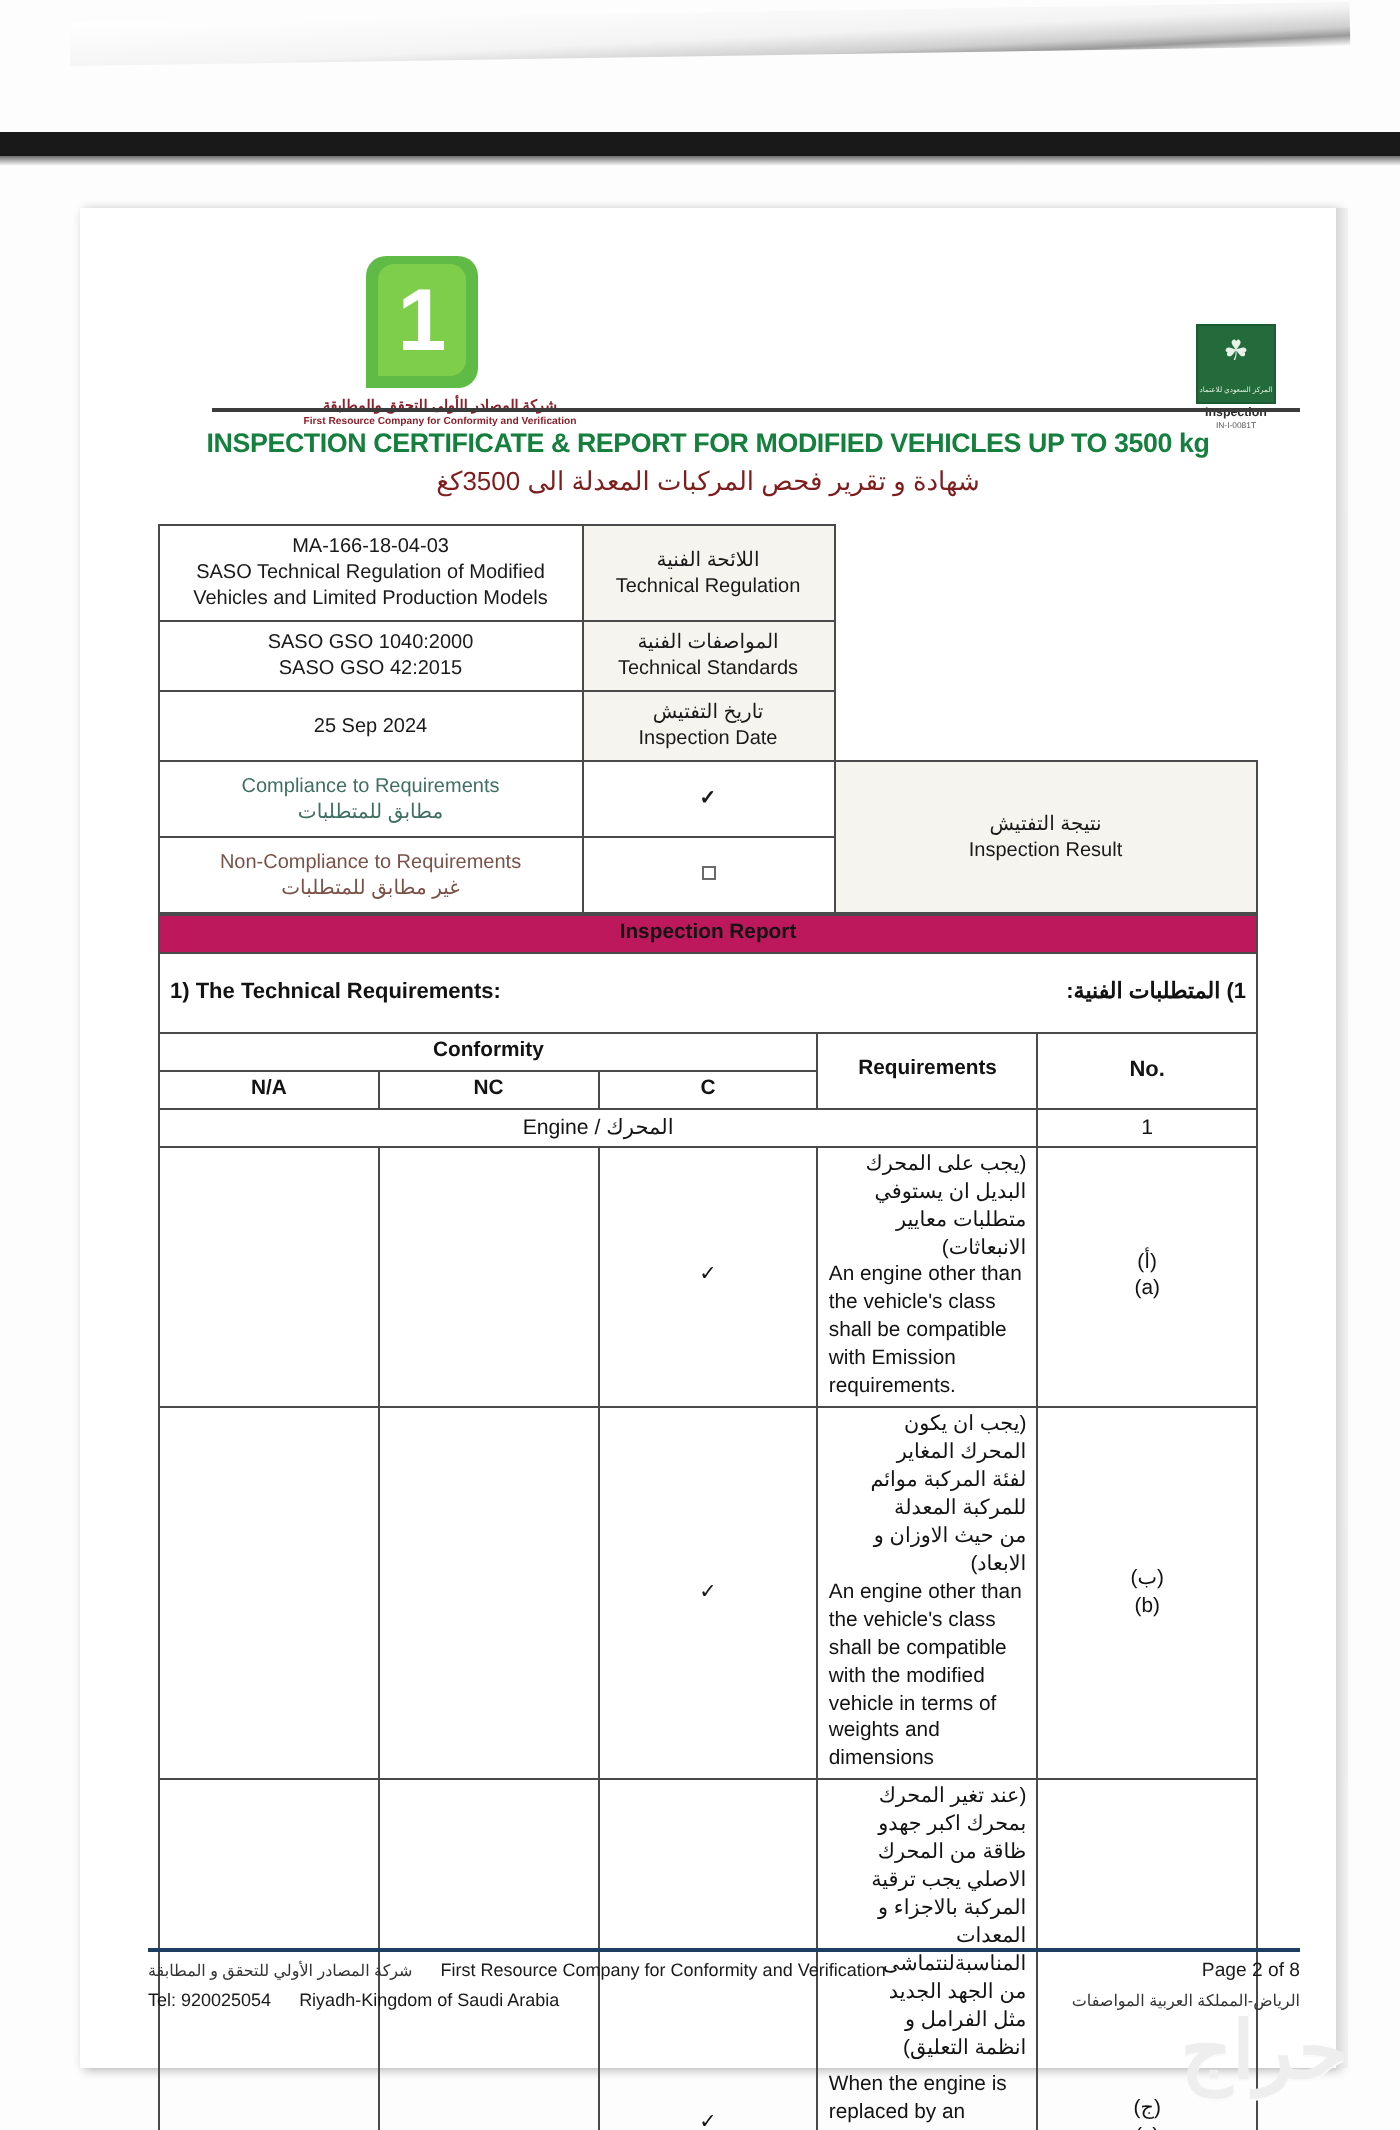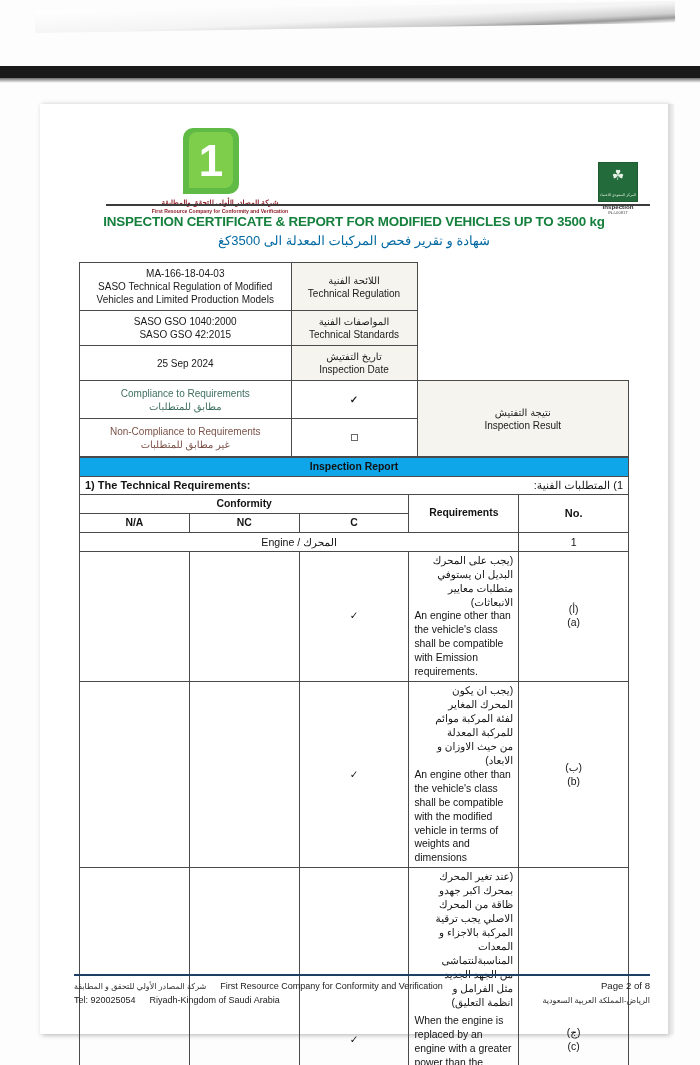--- a/index.html
+++ b/index.html
@@ -82,21 +82,21 @@
   .badge-sub { font-size: 4.2px; color: #555; }
 
   .title-rule {
     position: absolute; left: 66px; right: 18px; top: 100px; height: 2px; background: #3b3b3b;
   }
   .title-en {
     text-align: center; font-size: 13.4px; font-weight: bold; color: #15803d;
     letter-spacing: -0.2px; margin-top: 6px;
   }
   .title-ar {
-    text-align: center; font-size: 13px; color: #0369a1; margin-top: 4px;
+    text-align: center; font-size: 13px; color: #7f1d1d; margin-top: 4px;
     direction: rtl;
   }
 
   
   table { border-collapse: collapse; }
   .info-tbl {
     width: 550px; margin: 14px auto 0 auto; table-layout: fixed;
   }
   .info-tbl td {
     border: 1.4px solid #4a4a4a; padding: 4px 6px; font-size: 10px;
@@ -110,23 +110,23 @@
   .boxsq {
     display: inline-block; width: 7px; height: 7px;
     border: 1px solid #6a6a6a; background: #fff;
   }
 
   .rep-tbl { width: 550px; margin: 0 auto; table-layout: fixed; }
   .rep-tbl td {
     border: 1.4px solid #4a4a4a; font-size: 10.4px; color: #131313;
     padding: 2px 5px; vertical-align: middle; line-height: 1.34;
   }
-  .rep-title { text-align: center; font-weight: bold; font-size: 11.4px; background:#0ea5e9; }
+  .rep-title { text-align: center; font-weight: bold; font-size: 11.4px; background:#be185d; }
   .sec-en { font-weight: bold; font-size: 11px; }
-  .sec-ar { font-weight: normal; font-size: 11px; direction: rtl; }
+  .sec-ar { font-weight: bold; font-size: 11px; direction: rtl; }
   .colhdr { text-align: center; font-weight: bold; font-size: 11px; }
   .conf-col { width: 37px; text-align: center; }
   .no-col   { width: 48px; text-align: center; font-size: 10px; margin-top: 16px; }
   .grp-row td { text-align: center; font-size: 10.6px; }
   .req-ar { display: block; direction: rtl; text-align: right; margin-left: 17px; }
   .req-en { display: block; text-align: left; }
   .ck { font-size: 14px; color: #111; }
 
   
   .foot { position: absolute; left: 34px; right: 18px; bottom: 26px; }
@@ -231,21 +231,21 @@
       </tr>
     </tbody>
       </table>
 
     <table class="rep-tbl">
       <tbody>
           <tr>
         <td colspan="5" class="rep-title">Inspection Report</td>
       </tr>
       <tr>
-        <td colspan="5" style="padding:1px 5px">
+        <td colspan="5" style="padding:12px 5px">
           <div style="display:flex;">
             <div class="sec-en" style="flex:1">1) The Technical Requirements:</div>
             <div class="sec-ar">1) المتطلبات الفنية:</div>
           </div>
         </td>
       </tr>
       <tr>
         <td colspan="3" class="colhdr">Conformity</td>
         <td rowspan="2" class="colhdr">Requirements</td>
         <td rowspan="2" class="colhdr no-col" style="font-size:11px">No.</td>
@@ -309,19 +309,20 @@
         <span class="fa">شركة المصادر الأولي للتحقق و المطابقة</span>
         <span class="sp"></span>
         <span class="grow">First Resource Company for Conformity and Verification</span>
         <span class="foot-right">Page 2 of 8</span>
       </div>
       <div class="foot-row">
         <span>Tel: 920025054</span>
         <span class="sp"></span>
         <span>Riyadh-Kingdom of Saudi Arabia</span>
         <span style="width:4px"></span>
-        <span class="fa grow">الرياض-المملكة العربية السعودية</span>
+        <span class="fa grow">الرياض-المملكة العربية المواصفات</span>
       </div>
     </div>
 
   </div>
 
+  <div class="wm">حراج</div>
 </div>
 
 </body></html>

